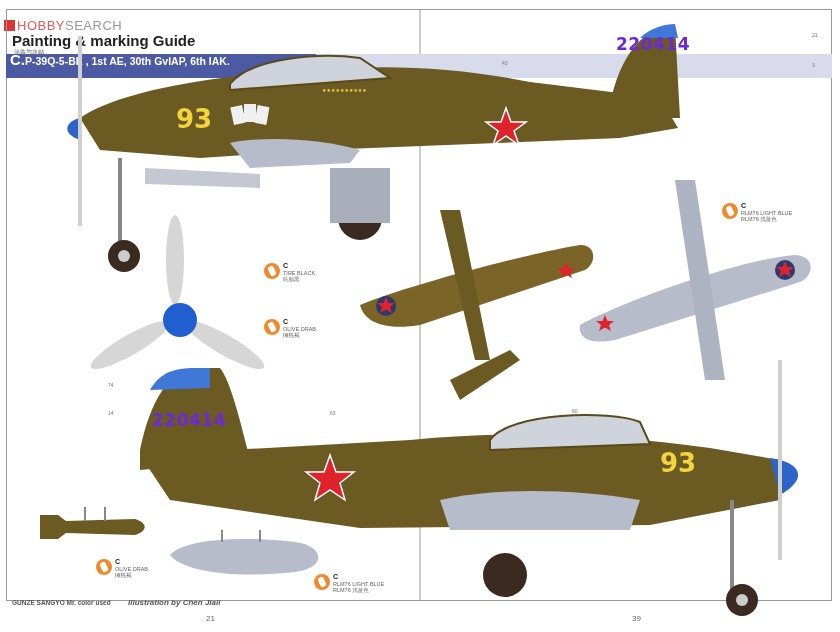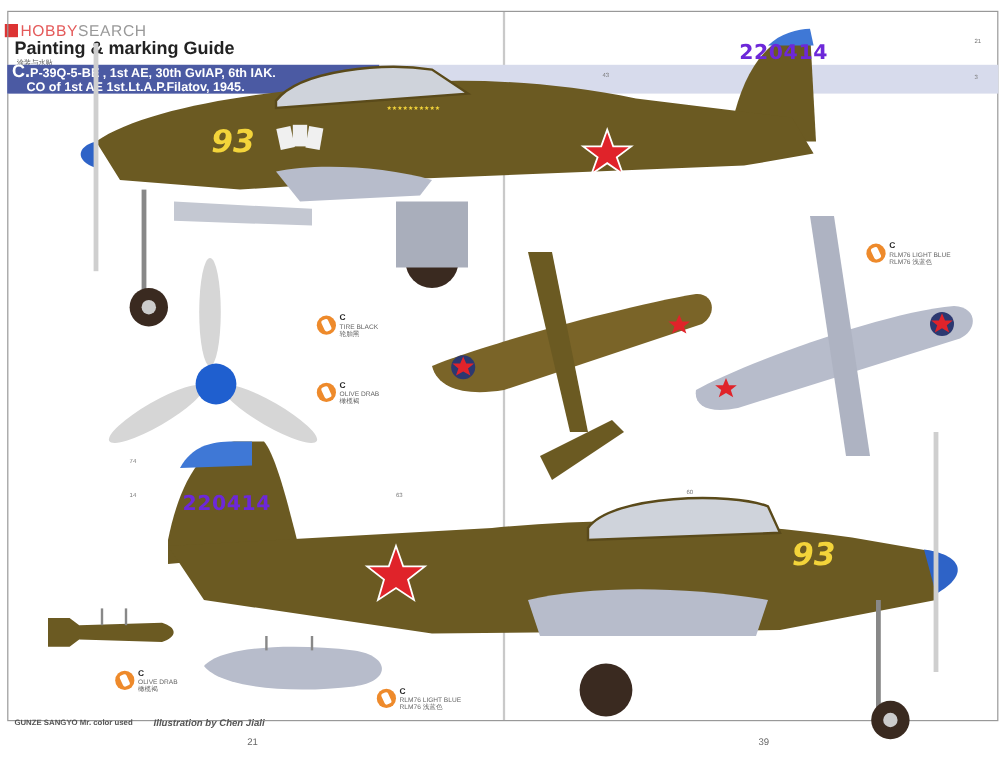--- a/index.html
+++ b/index.html
@@ -31,40 +31,39 @@
   .paint-icon::after { content: ""; position: absolute; left: 5px; top: 3px; width: 6px; height: 10px; background: #fff; border-radius: 2px; transform: rotate(-25deg); }
   .paint-text { font-size: 5.5px; color: #666; line-height: 6.5px; }
   .paint-code { font-size: 7px; font-weight: bold; color: #222; }
 
   .credit { position: absolute; top: 599px; font-size: 6.5px; color: #555; text-align: center; }
   .credit-left { left: 12px; font-weight: bold; }
   .credit-right { left: 128px; font-style: italic; font-weight: bold; font-size: 8px; top: 598px; color: #555; }
   .page-num { position: absolute; top: 614px; font-size: 8px; color: #666; }
 
   .serial { position: absolute; color: #6d28d9; font-weight: bold; font-size: 17px; letter-spacing: 0.5px; font-family: "DejaVu Sans", sans-serif; }
-  .code93 { position: absolute; color: #f3d43a; font-weight: bold; font-size: 26px; font-family: "DejaVu Sans", sans-serif; font-style: italic; }
+  .code93 { position: absolute; color: #f3d43a; font-weight: bold; font-size: 26px; font-family: "DejaVu Sans", sans-serif; }
 </style>
 </head>
 <body>
 
 <div class="watermark">
   <span class="wm-box"></span><span class="wm-a">HOBBY</span><span class="wm-b">SEARCH</span>
 </div>
 
 <div class="frame"></div>
 <div class="page-divider"></div>
 
 <div class="title">Painting &amp; marking Guide</div>
 <div class="subtitle-cn">涂装与水贴</div>
 
 <div class="banner"></div>
 <div class="banner-dark"></div>
 <div class="banner-text">
   <span class="big-c">C.</span><span>P-39Q-5-BE , 1st AE, 30th GvIAP, 6th IAK.</span>
-  <span class="line2">CO of 1st  AE 1st.Lt.A.P.Filatov, 1945.</span>
 </div>
 
 <svg class="plane" style="left:60px;top:18px" width="620" height="260" viewBox="0 0 620 260">
 
   <path d="M550 85 C560 40 580 12 610 8 L615 8 L620 100 L550 100 Z" fill="#6b5a22"></path>
   <path d="M580 20 C590 10 605 6 615 6 L618 20 Z" fill="#3f78d6"></path>
 
   <path d="M20 100 C60 72 160 56 260 52 C330 46 400 50 470 64 L600 80 L618 110 L560 120 L260 132 L140 140 L40 132 Z" fill="#6b5a22"></path>
 
   <path d="M170 66 C190 40 260 34 300 40 L330 60 L170 72 Z" fill="#cfd3db" stroke="#5a4a1a" stroke-width="2"></path>

